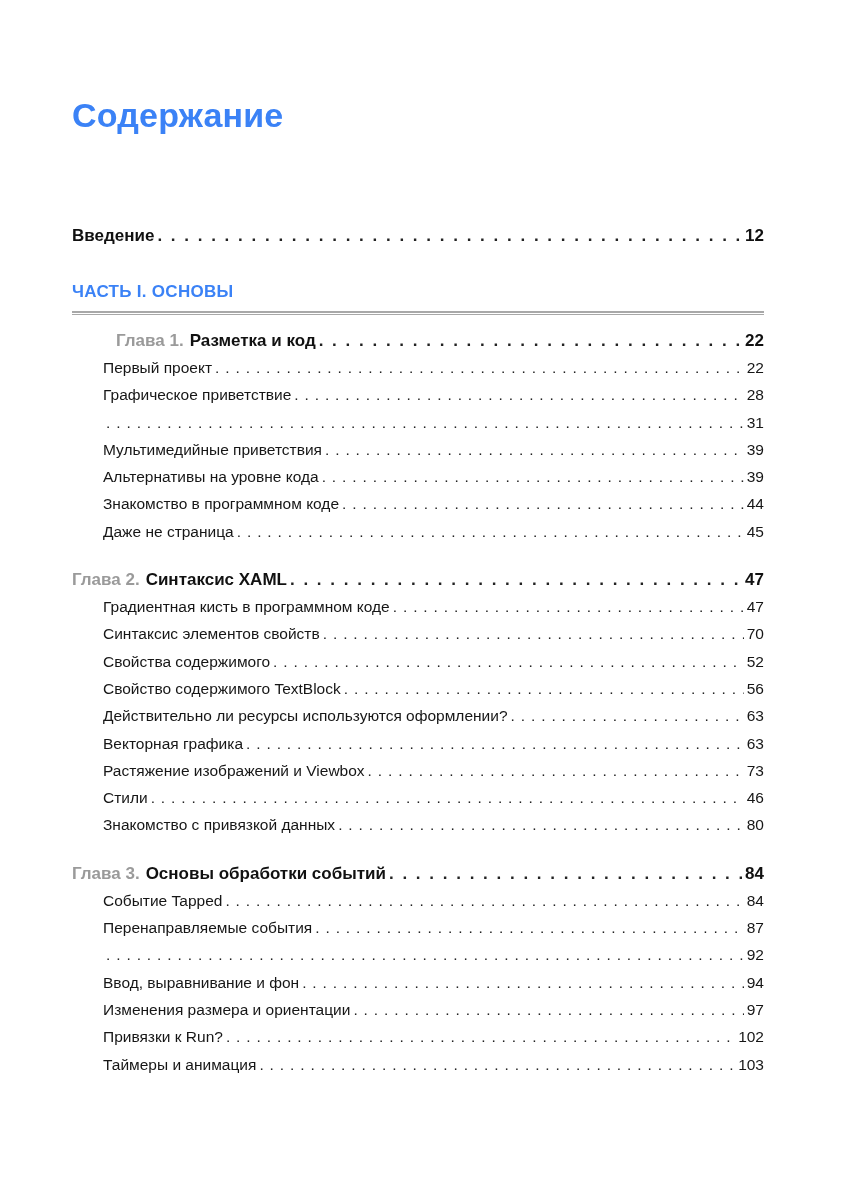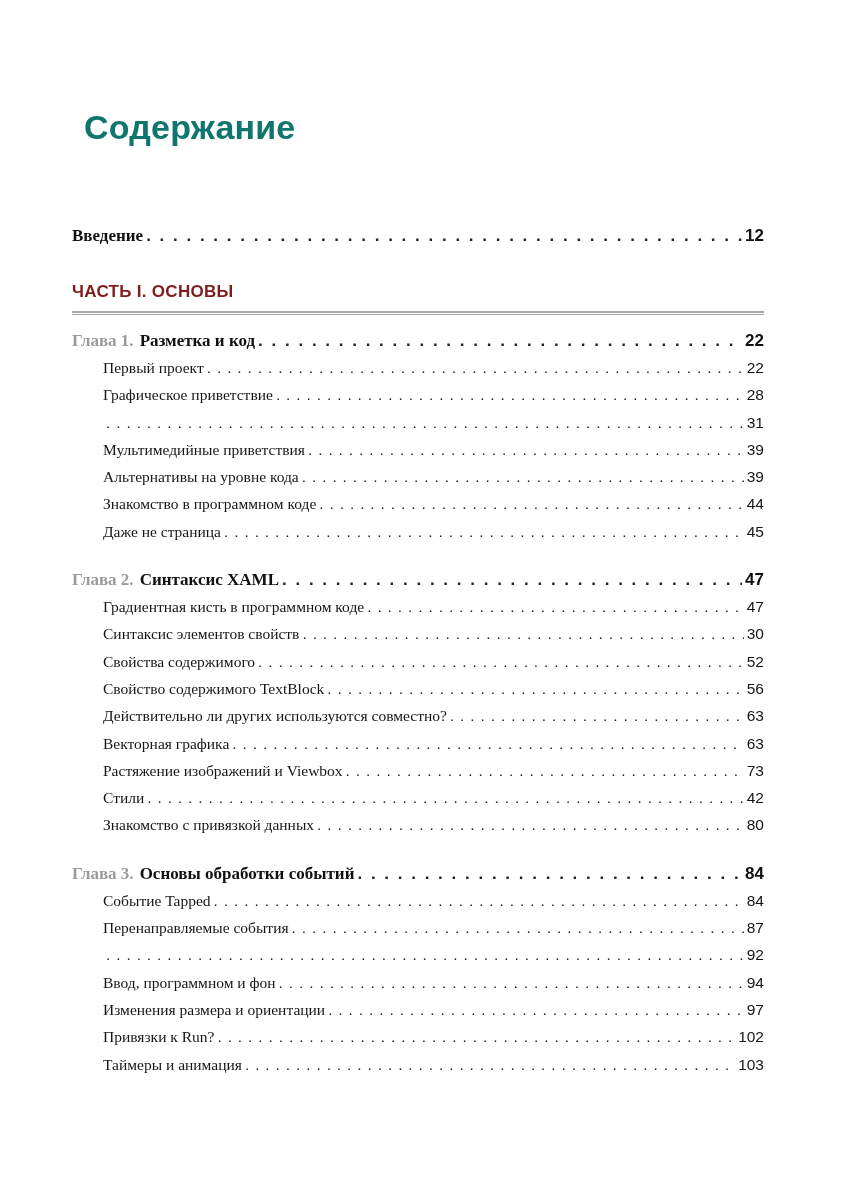--- a/index.html
+++ b/index.html
@@ -2,52 +2,52 @@
 <html><head>
 <meta charset="utf-8">
 <style>
   html, body { margin: 0; padding: 0; background: #ffffff; }
   body {
     width: 849px; height: 1200px; position: relative; overflow: hidden;
     font-family: "Liberation Sans", sans-serif; color: #111111;
   }
   .page-title {
     position: absolute; left: 72px; top: 96px;
-    font-size: 34px; font-weight: bold; letter-spacing: 0.2px; color: #0f766e;
-    margin: 12px;
+    font-size: 34px; font-weight: bold; letter-spacing: 0.2px; color: #3b82f6;
+    margin: 0;
   }
   .toc { position: absolute; left: 72px; top: 226px; width: 692px; }
   .row {
     display: flex; align-items: baseline; white-space: nowrap; overflow: hidden;
   }
-  .row .label { flex: 0 0 auto; font-family: Liberation Serif, serif; }
+  .row .label { flex: 0 0 auto; }
   .row .dots {
     flex: 1 1 auto; overflow: hidden; margin: 0 3px; color: #222;
     letter-spacing: 1px;
   }
   .row .dots::before {
     content: ". . . . . . . . . . . . . . . . . . . . . . . . . . . . . . . . . . . . . . . . . . . . . . . . . . . . . . . . . . . . . . . . . . . . . . . . . . . . . . . . . . . . . . . . . . . . . . . . . . . . . . . . . . . . . . . . . . . . . . . .";
   }
   .row .page { flex: 0 0 auto; }
 
   .intro { font-size: 17px; font-weight: bold; height: 32px; }
   .intro .dots { letter-spacing: 2px; }
 
   .part {
-    margin-top: 24px; font-size: 17px; font-weight: bold; color: #7f1d1d;
+    margin-top: 24px; font-size: 17px; font-weight: bold; color: #3b82f6;
     letter-spacing: 0.3px;
   }
   .part-rule {
     margin-top: 9px; height: 0; border-top: 2px solid #a8a8a8;
     border-bottom: 1px solid #a8a8a8; padding-top: 1px; box-sizing: content-box;
   }
   .chapter { font-size: 17px; font-weight: bold; margin-top: 20px; height: 28px; }
   .chapter .chap-num { color: #9a9a9a; margin-right: 6px; }
   .chapter .dots { letter-spacing: 2px; }
-  .chapter.first { margin-top: 16px; }
+  .chapter.first { margin-top: 16px; margin-left: 44px; }
 
   .section {
     font-size: 15.5px; padding-left: 31px; height: 27.3px; color: #161616; text-align: center;
   }
   .section .dots { letter-spacing: 0.8px; }
   .section .page { font-size: 15.5px; }
 </style>
 </head>
 <body>
 
@@ -124,58 +124,58 @@
 
   <div class="row section">
     <span class="label">Градиентная кисть в программном коде</span>
     <span class="dots"></span>
     <span class="page">47</span>
   </div>
 
   <div class="row section">
     <span class="label">Синтаксис элементов свойств</span>
     <span class="dots"></span>
-    <span class="page">30</span>
+    <span class="page">70</span>
   </div>
 
   <div class="row section">
     <span class="label">Свойства содержимого</span>
     <span class="dots"></span>
     <span class="page">52</span>
   </div>
 
   <div class="row section">
     <span class="label">Свойство содержимого TextBlock</span>
     <span class="dots"></span>
     <span class="page">56</span>
   </div>
 
 
   <div class="row section">
-    <span class="label">Действительно ли других используются совместно?</span>
+    <span class="label">Действительно ли ресурсы используются оформлении?</span>
     <span class="dots"></span>
     <span class="page">63</span>
   </div>
 
   <div class="row section">
     <span class="label">Векторная графика</span>
     <span class="dots"></span>
     <span class="page">63</span>
   </div>
 
   <div class="row section">
     <span class="label">Растяжение изображений и Viewbox</span>
     <span class="dots"></span>
     <span class="page">73</span>
   </div>
 
   <div class="row section">
     <span class="label">Стили</span>
     <span class="dots"></span>
-    <span class="page">42</span>
+    <span class="page">46</span>
   </div>
 
   <div class="row section">
     <span class="label">Знакомство с привязкой данных</span>
     <span class="dots"></span>
     <span class="page">80</span>
   </div>
 
   <div class="row chapter">
     <span class="label">
@@ -196,21 +196,21 @@
     <span class="dots"></span>
     <span class="page">87</span>
   </div>
 
   <div class="row section">
     <span class="dots"></span>
     <span class="page">92</span>
   </div>
 
   <div class="row section">
-    <span class="label">Ввод, программном и фон</span>
+    <span class="label">Ввод, выравнивание и фон</span>
     <span class="dots"></span>
     <span class="page">94</span>
   </div>
 
   <div class="row section">
     <span class="label">Изменения размера и ориентации</span>
     <span class="dots"></span>
     <span class="page">97</span>
   </div>
 

